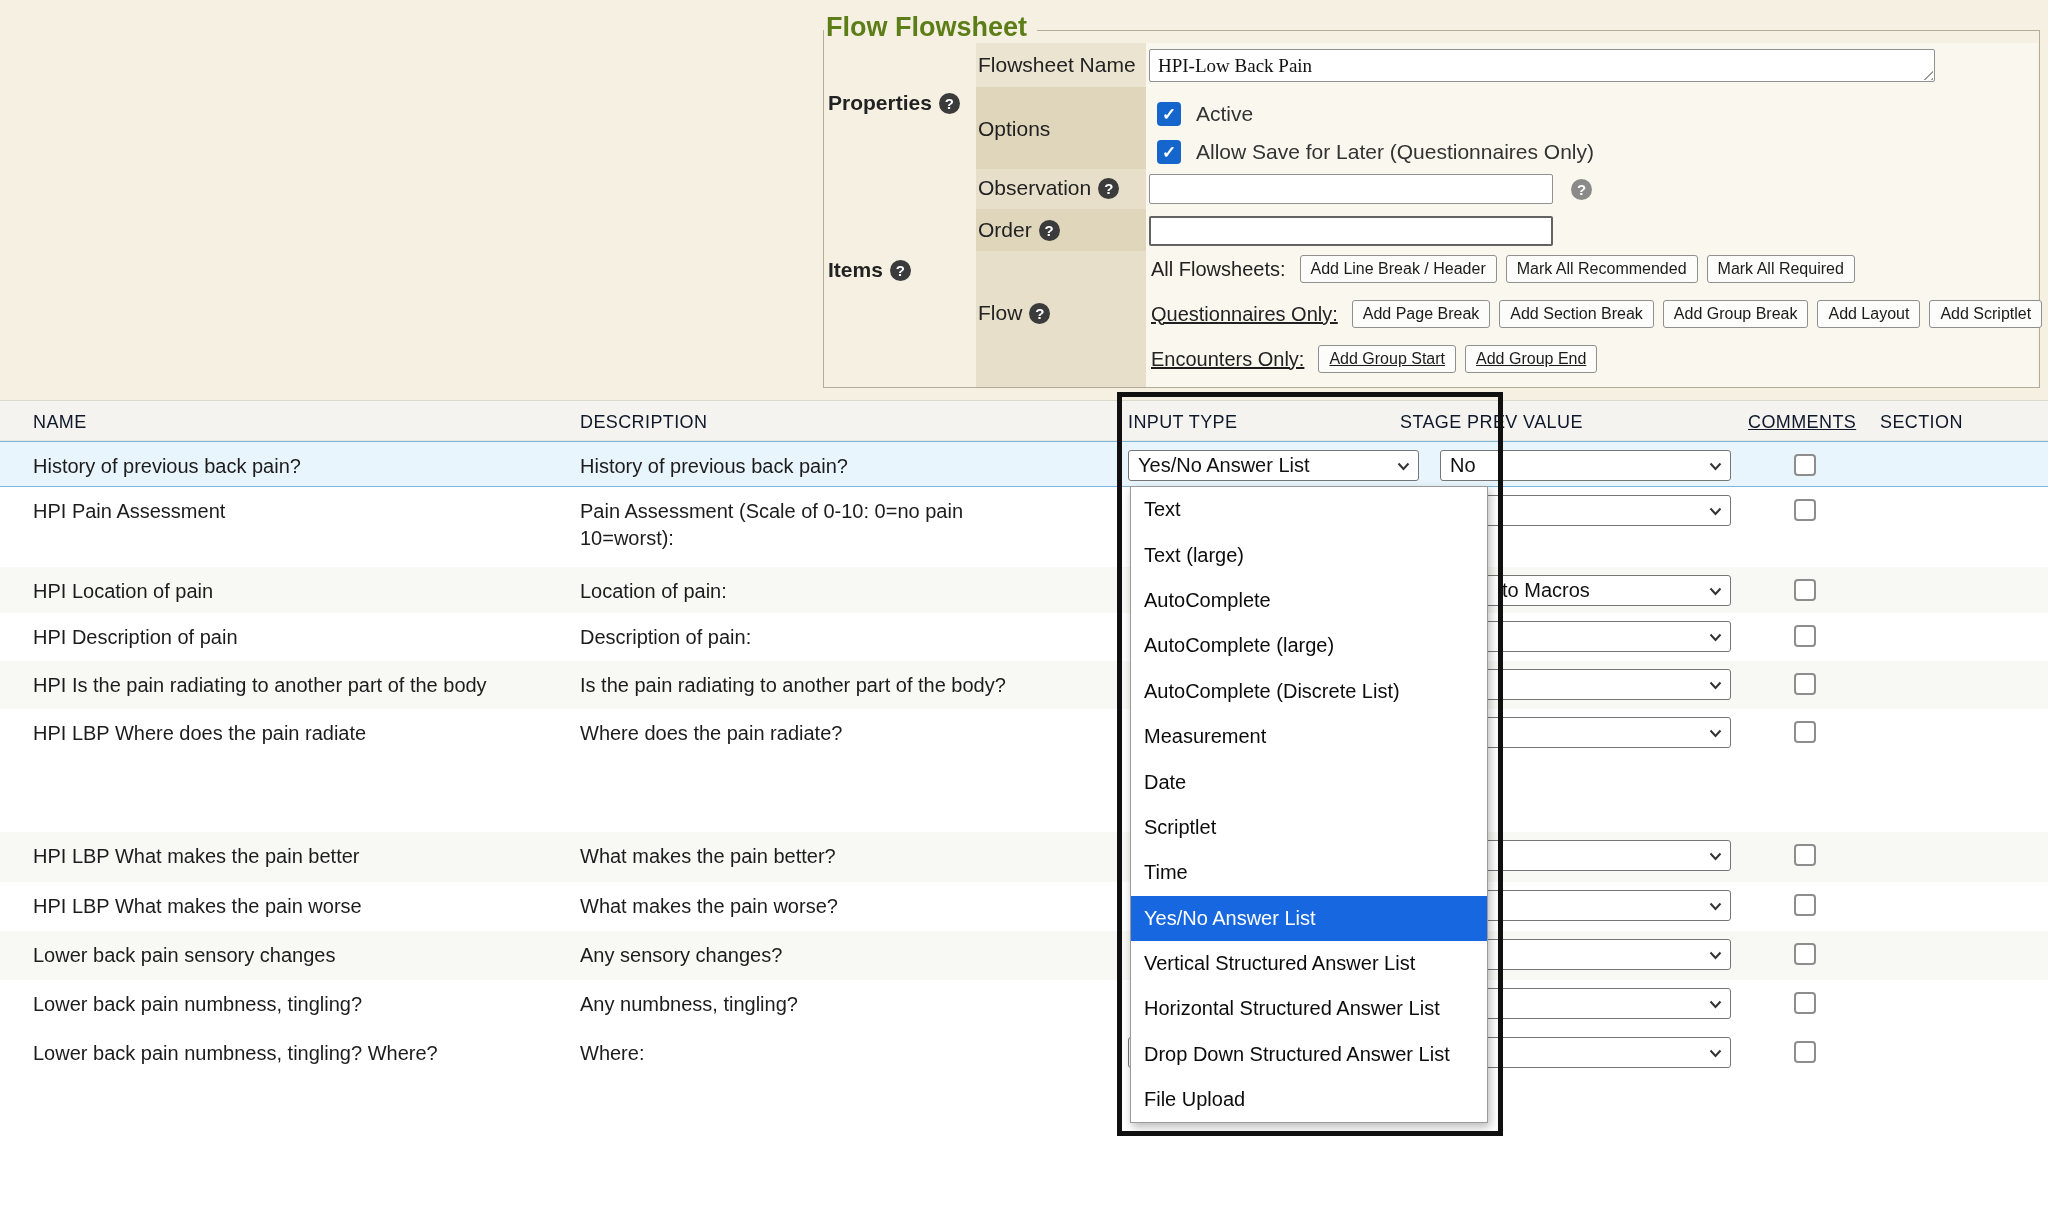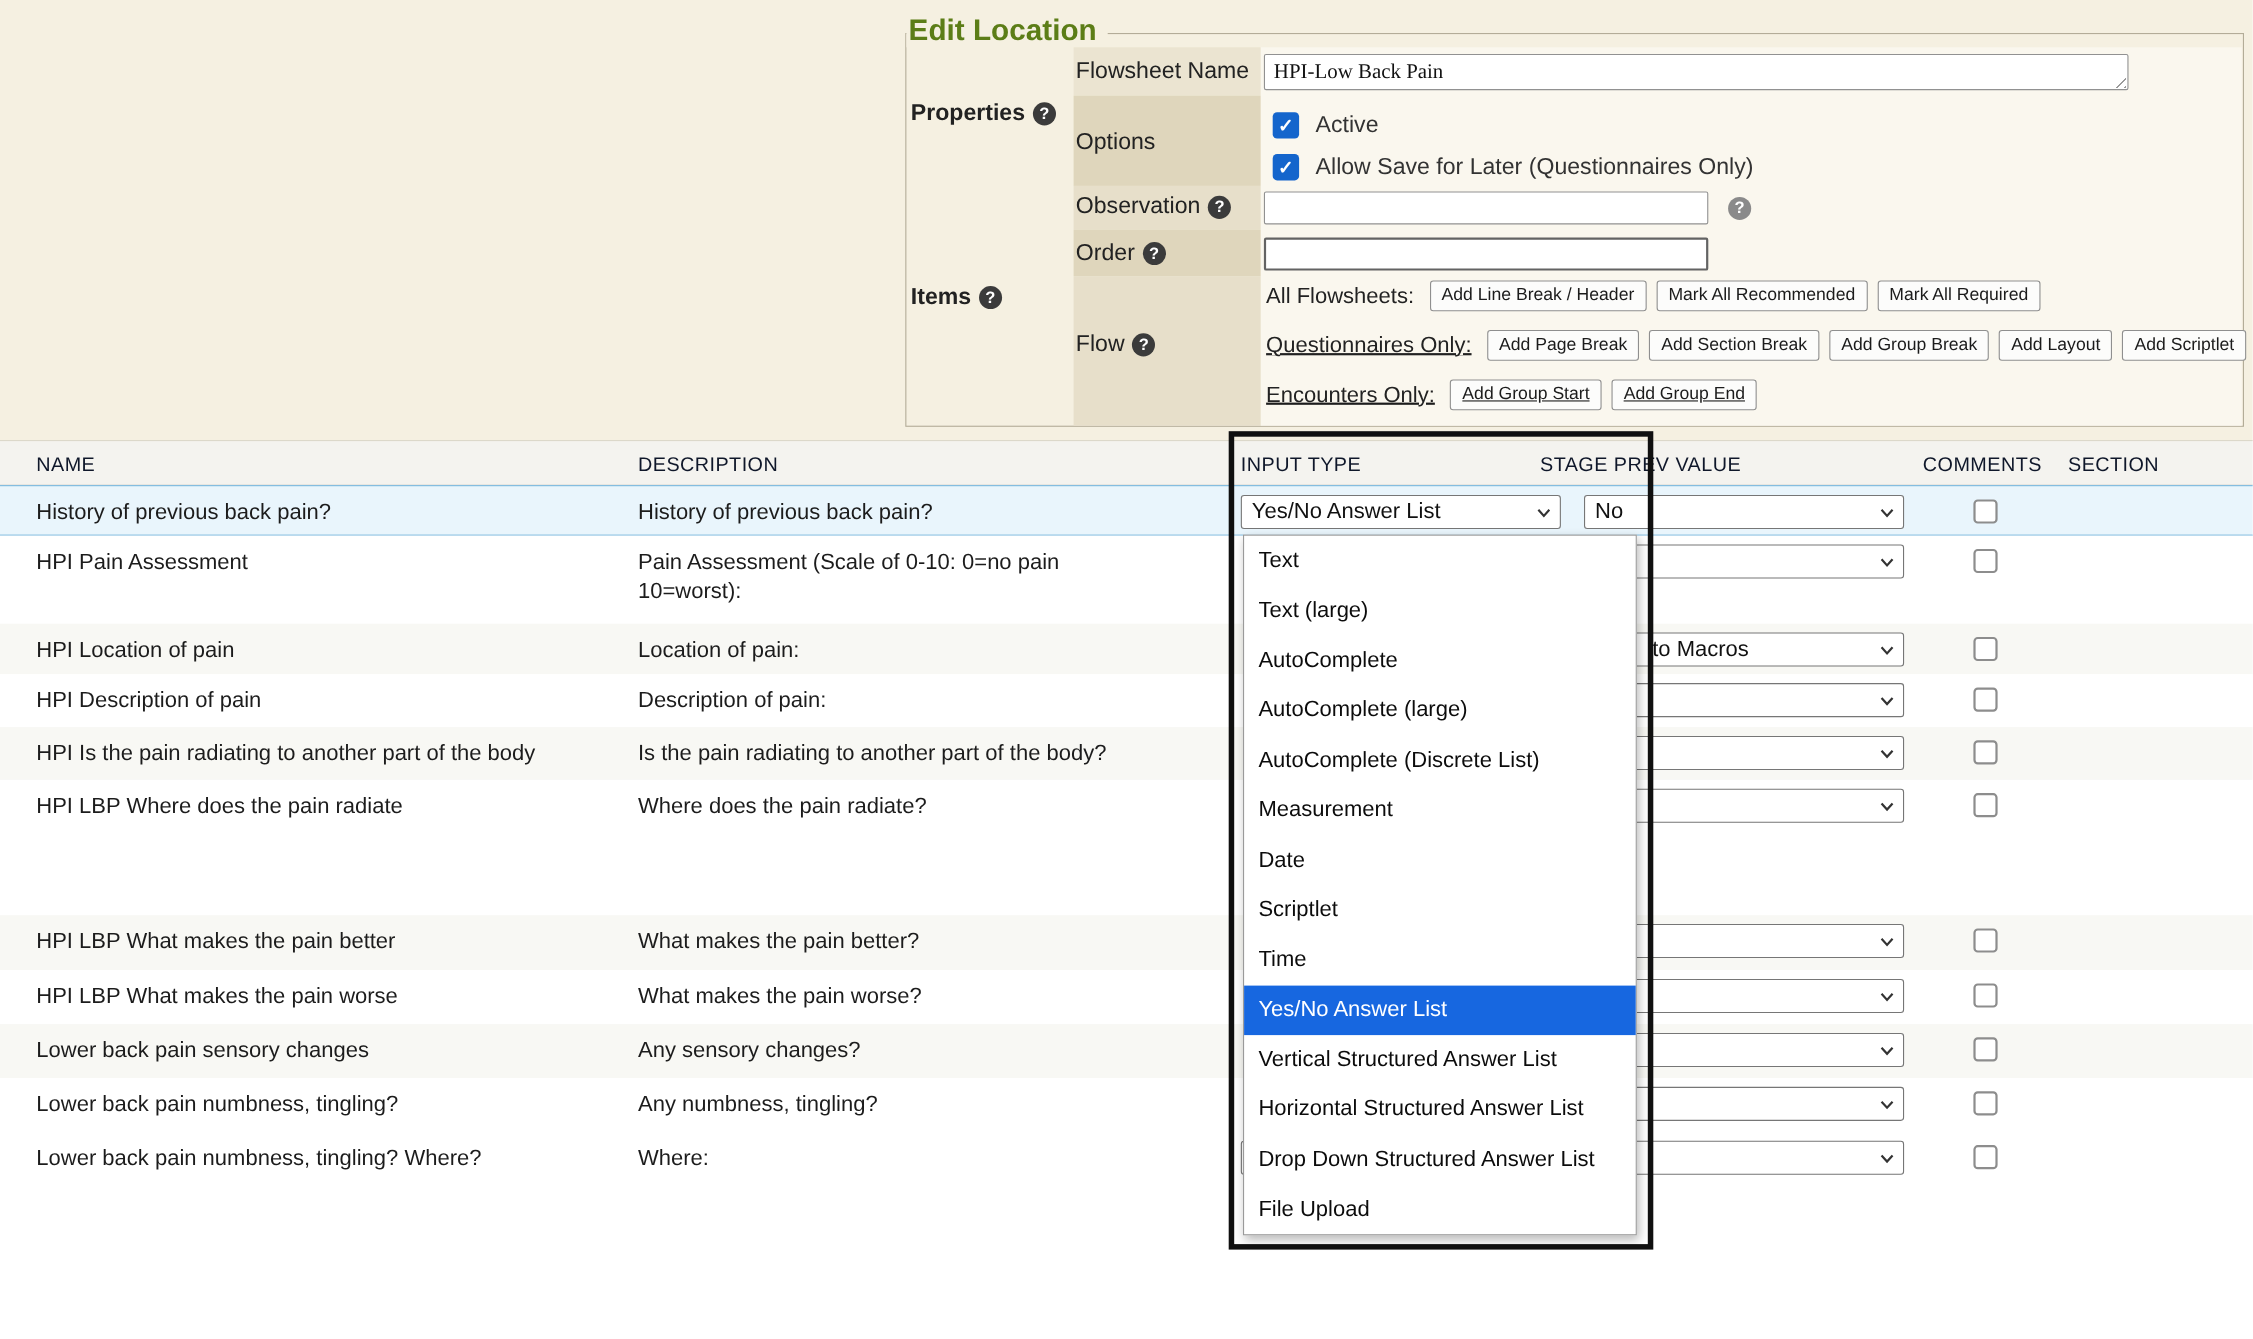--- a/index.html
+++ b/index.html
@@ -67,21 +67,21 @@
   
   .annotation{position:absolute;left:1117px;top:392px;width:386px;height:744px;box-sizing:border-box;
     border:5px solid #101010;z-index:60;pointer-events:none;}
 </style>
 </head>
 <body>
 
 <div class="top-band"></div>
 
 <section class="fs">
-  <div class="fs-legend">Edit Location</div>
+  <div class="fs-legend">Flow Flowsheet</div>
 
   <div class="contentbg" style="top:12px;height:344px;"></div>
   <div class="lblbg" style="top:12px;height:44px;background:#ebe4d1;"></div>
   <div class="lblbg" style="top:56px;height:82px;background:#dfd6bc;"></div>
   <div class="lblbg" style="top:138px;height:40px;background:#e7dfca;"></div>
   <div class="lblbg" style="top:178px;height:42px;background:#dfd6bc;"></div>
   <div class="lblbg" style="top:220px;height:136px;background:#e7dfca;"></div>
 
   <div class="out-lbl" style="top:60px;">
     <span>Properties</span>
@@ -150,21 +150,21 @@
         <button class="btn">Add Group End</button>
       </div>
     </div>
 </section>
 
 <div class="tbl-head" id="tbl-head">
     <div class="th" style="left: 33px;">NAME</div>
     <div class="th" style="left: 580px;">DESCRIPTION</div>
     <div class="th" style="left: 1128px;">INPUT TYPE</div>
     <div class="th" style="left: 1400px;">STAGE PREV VALUE</div>
-    <div class="th" style="left: 1748px;">COMMENTS</div>
+    <div class="th" style="left: 1748px; text-decoration: underline;">COMMENTS</div>
     <div class="th" style="left: 1880px;">SECTION</div>
   </div>
 <div class="tbl-body" id="tbl-body">
     <div class="t-row sel-row" style="height: 46px;">
       <div class="c-name">History of previous back pain?</div>
       <div class="c-desc">History of previous back pain?</div>
       <div class="selbox sel-input">
         <span class="sel-text">Yes/No Answer List</span>
         <svg width="13" height="9" viewBox="0 0 13 9">
           <path d="M1.5 1.5 L6.5 7 L11.5 1.5" stroke="#333" stroke-width="2" fill="none"></path>

